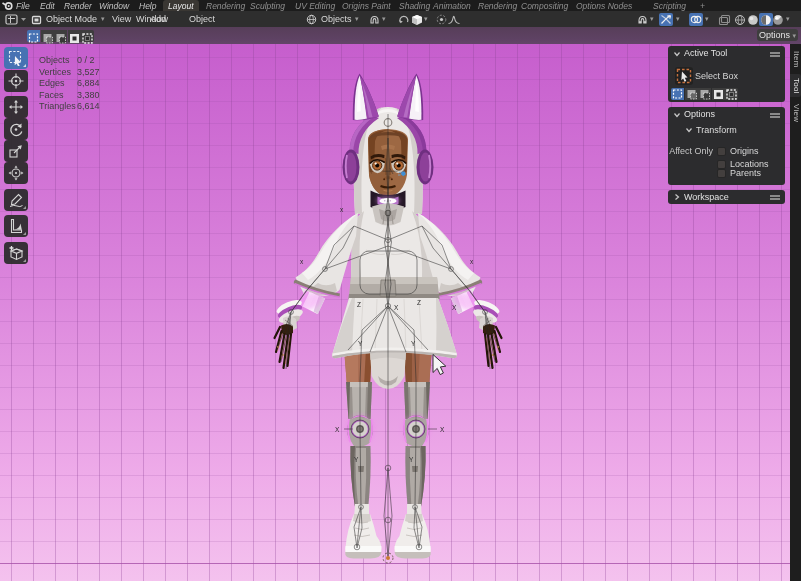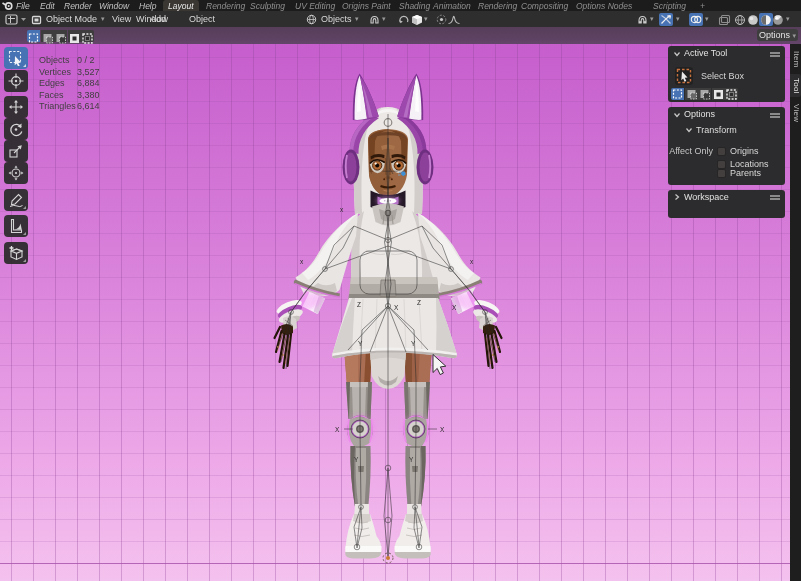--- a/index.html
+++ b/index.html
@@ -551,21 +551,21 @@
   <div class="ham">
       <div></div>
       <div></div>
     </div>
   <div style="position:absolute;left:7px;top:21px;width:18px;height:18px;background:#212121;border-radius:3px">
     <svg width="18" height="18" viewBox="0 0 18 18">
         <rect x="2.5" y="2.5" width="13" height="13" fill="none" stroke="#c5703d" stroke-width="1.4" stroke-dasharray="2.6 1.9"></rect>
         <path d="M7 4.5 L12.5 10.5 L9.8 10.7 L11.3 14 L9.6 14.7 L8.2 11.4 L6.3 13.2 Z" fill="#eaeaea"></path>
       </svg>
   </div>
-  <div style="position:absolute;left:33px;top:25px;color:#d5d5d5">Select Box</div>
+  <div style="position:absolute;left:27px;top:25px;color:#d5d5d5">Select Box</div>
   <div class="mico on first" style="left:3px;top:42px">
     <svg width="13" height="12" viewBox="0 0 13 12">
         <rect x="2.5" y="2" width="8" height="8" fill="none" stroke="#ffffff" stroke-width="1.2" stroke-dasharray="2 1.4"></rect>
       </svg>
   </div>
   <div class="mico" style="left:16.5px;top:42px">
     <svg width="13" height="12" viewBox="0 0 13 12">
         <rect x="2.5" y="2" width="8" height="8" fill="#a8a8a8"></rect>
         <rect x="5.5" y="5" width="6" height="6" fill="#686868" stroke="#ddd" stroke-width="0.8" stroke-dasharray="1.6 1.2"></rect>
       </svg>
@@ -598,21 +598,21 @@
       <div></div>
     </div>
   <div style="position:absolute;left:17px;top:18px;color:#dedede"><svg width="8" height="8" viewBox="0 0 8 8" style="margin-right:3px;vertical-align:-1px">
         <path d="M1.5 2.5 L4 5.5 L6.5 2.5" fill="none" stroke="#c9c9c9" stroke-width="1.2"></path>
       </svg>Transform</div>
   <div style="position:absolute;left:0;top:39px;width:45px;text-align:right;color:#c6c6c6">Affect Only</div>
   <div style="position:absolute;left:49px;top:39px;color:#d8d8d8"><span class="chk"></span>Origins</div>
   <div style="position:absolute;left:49px;top:52px;color:#d8d8d8"><span class="chk"></span>Locations</div>
   <div style="position:absolute;left:49px;top:61px;color:#d8d8d8"><span class="chk"></span>Parents</div>
 </div>
-<div class="panel" style="top:189.5px;height:28px">
+<div class="panel" style="top:189.5px;height:14px">
   <div class="hdr" style="height:14px;line-height:14px"><svg width="8" height="8" viewBox="0 0 8 8" style="position:absolute;left:5px;top:3.5px">
         <path d="M2.5 1.5 L5.5 4 L2.5 6.5" fill="none" stroke="#c9c9c9" stroke-width="1.2"></path>
       </svg>Workspace</div>
   <div class="ham" style="top:5.5px">
       <div></div>
       <div></div>
     </div>
 </div>
 
 <div id="tabstrip" class="abs">

